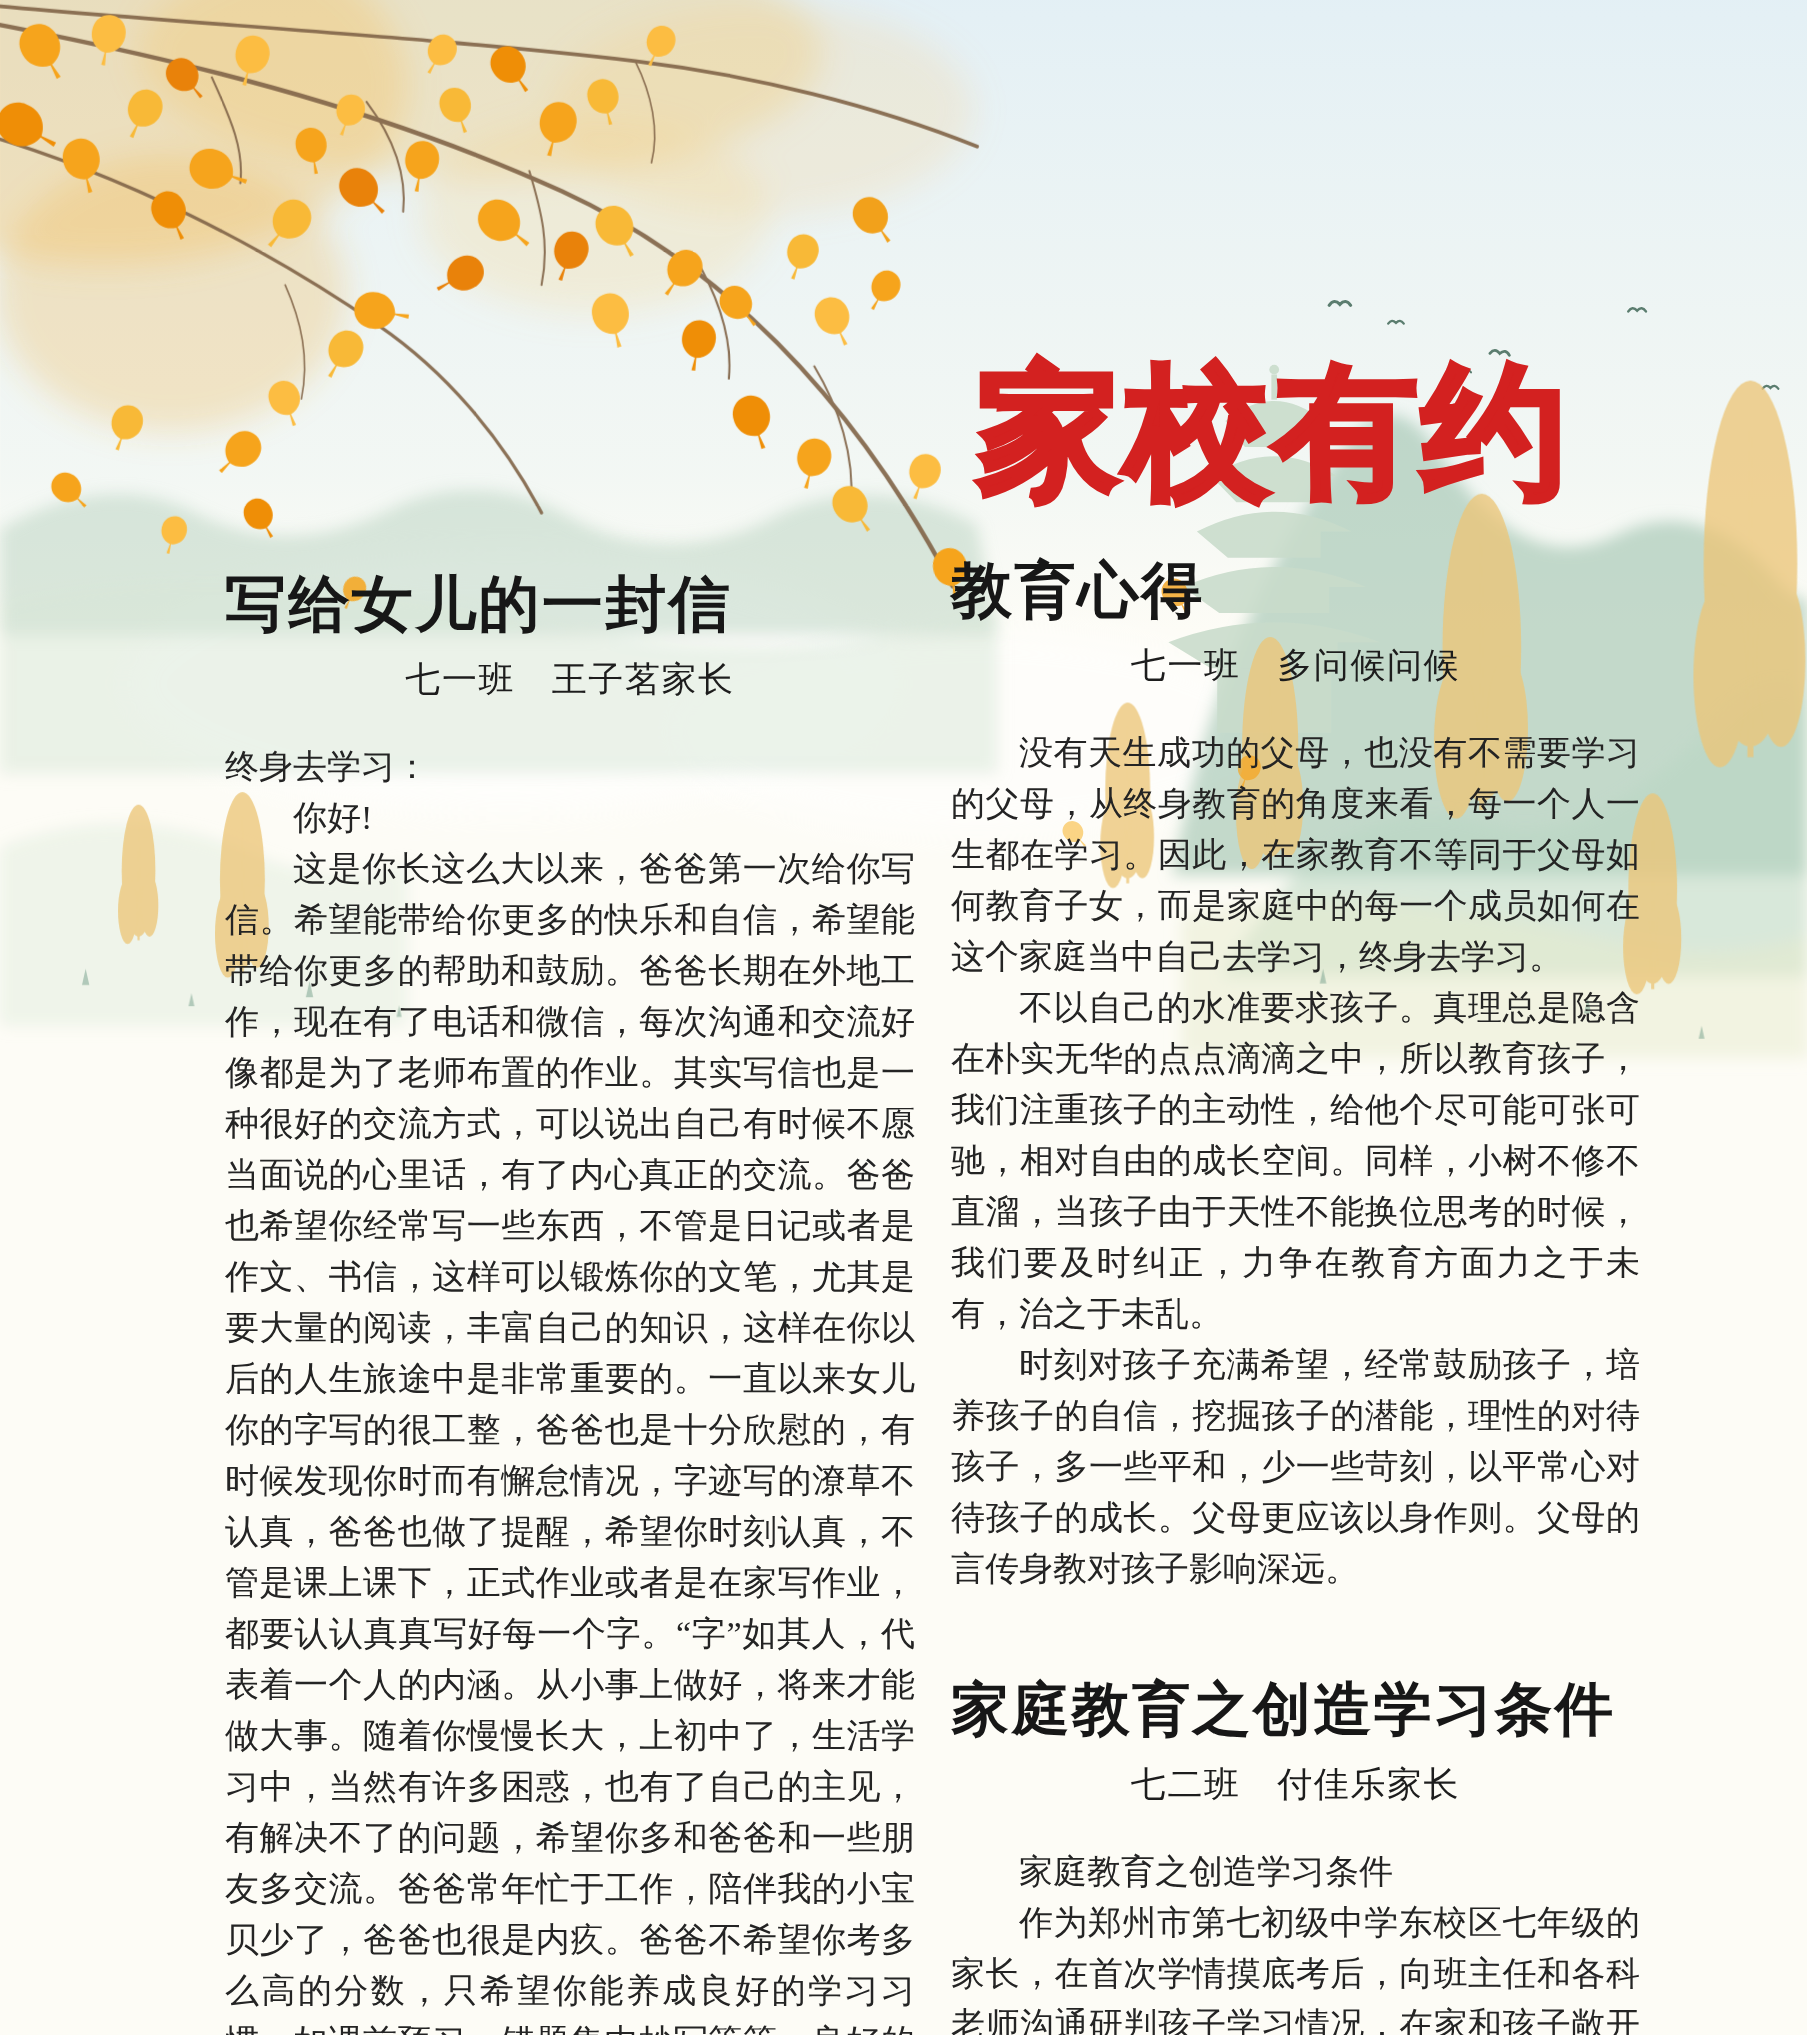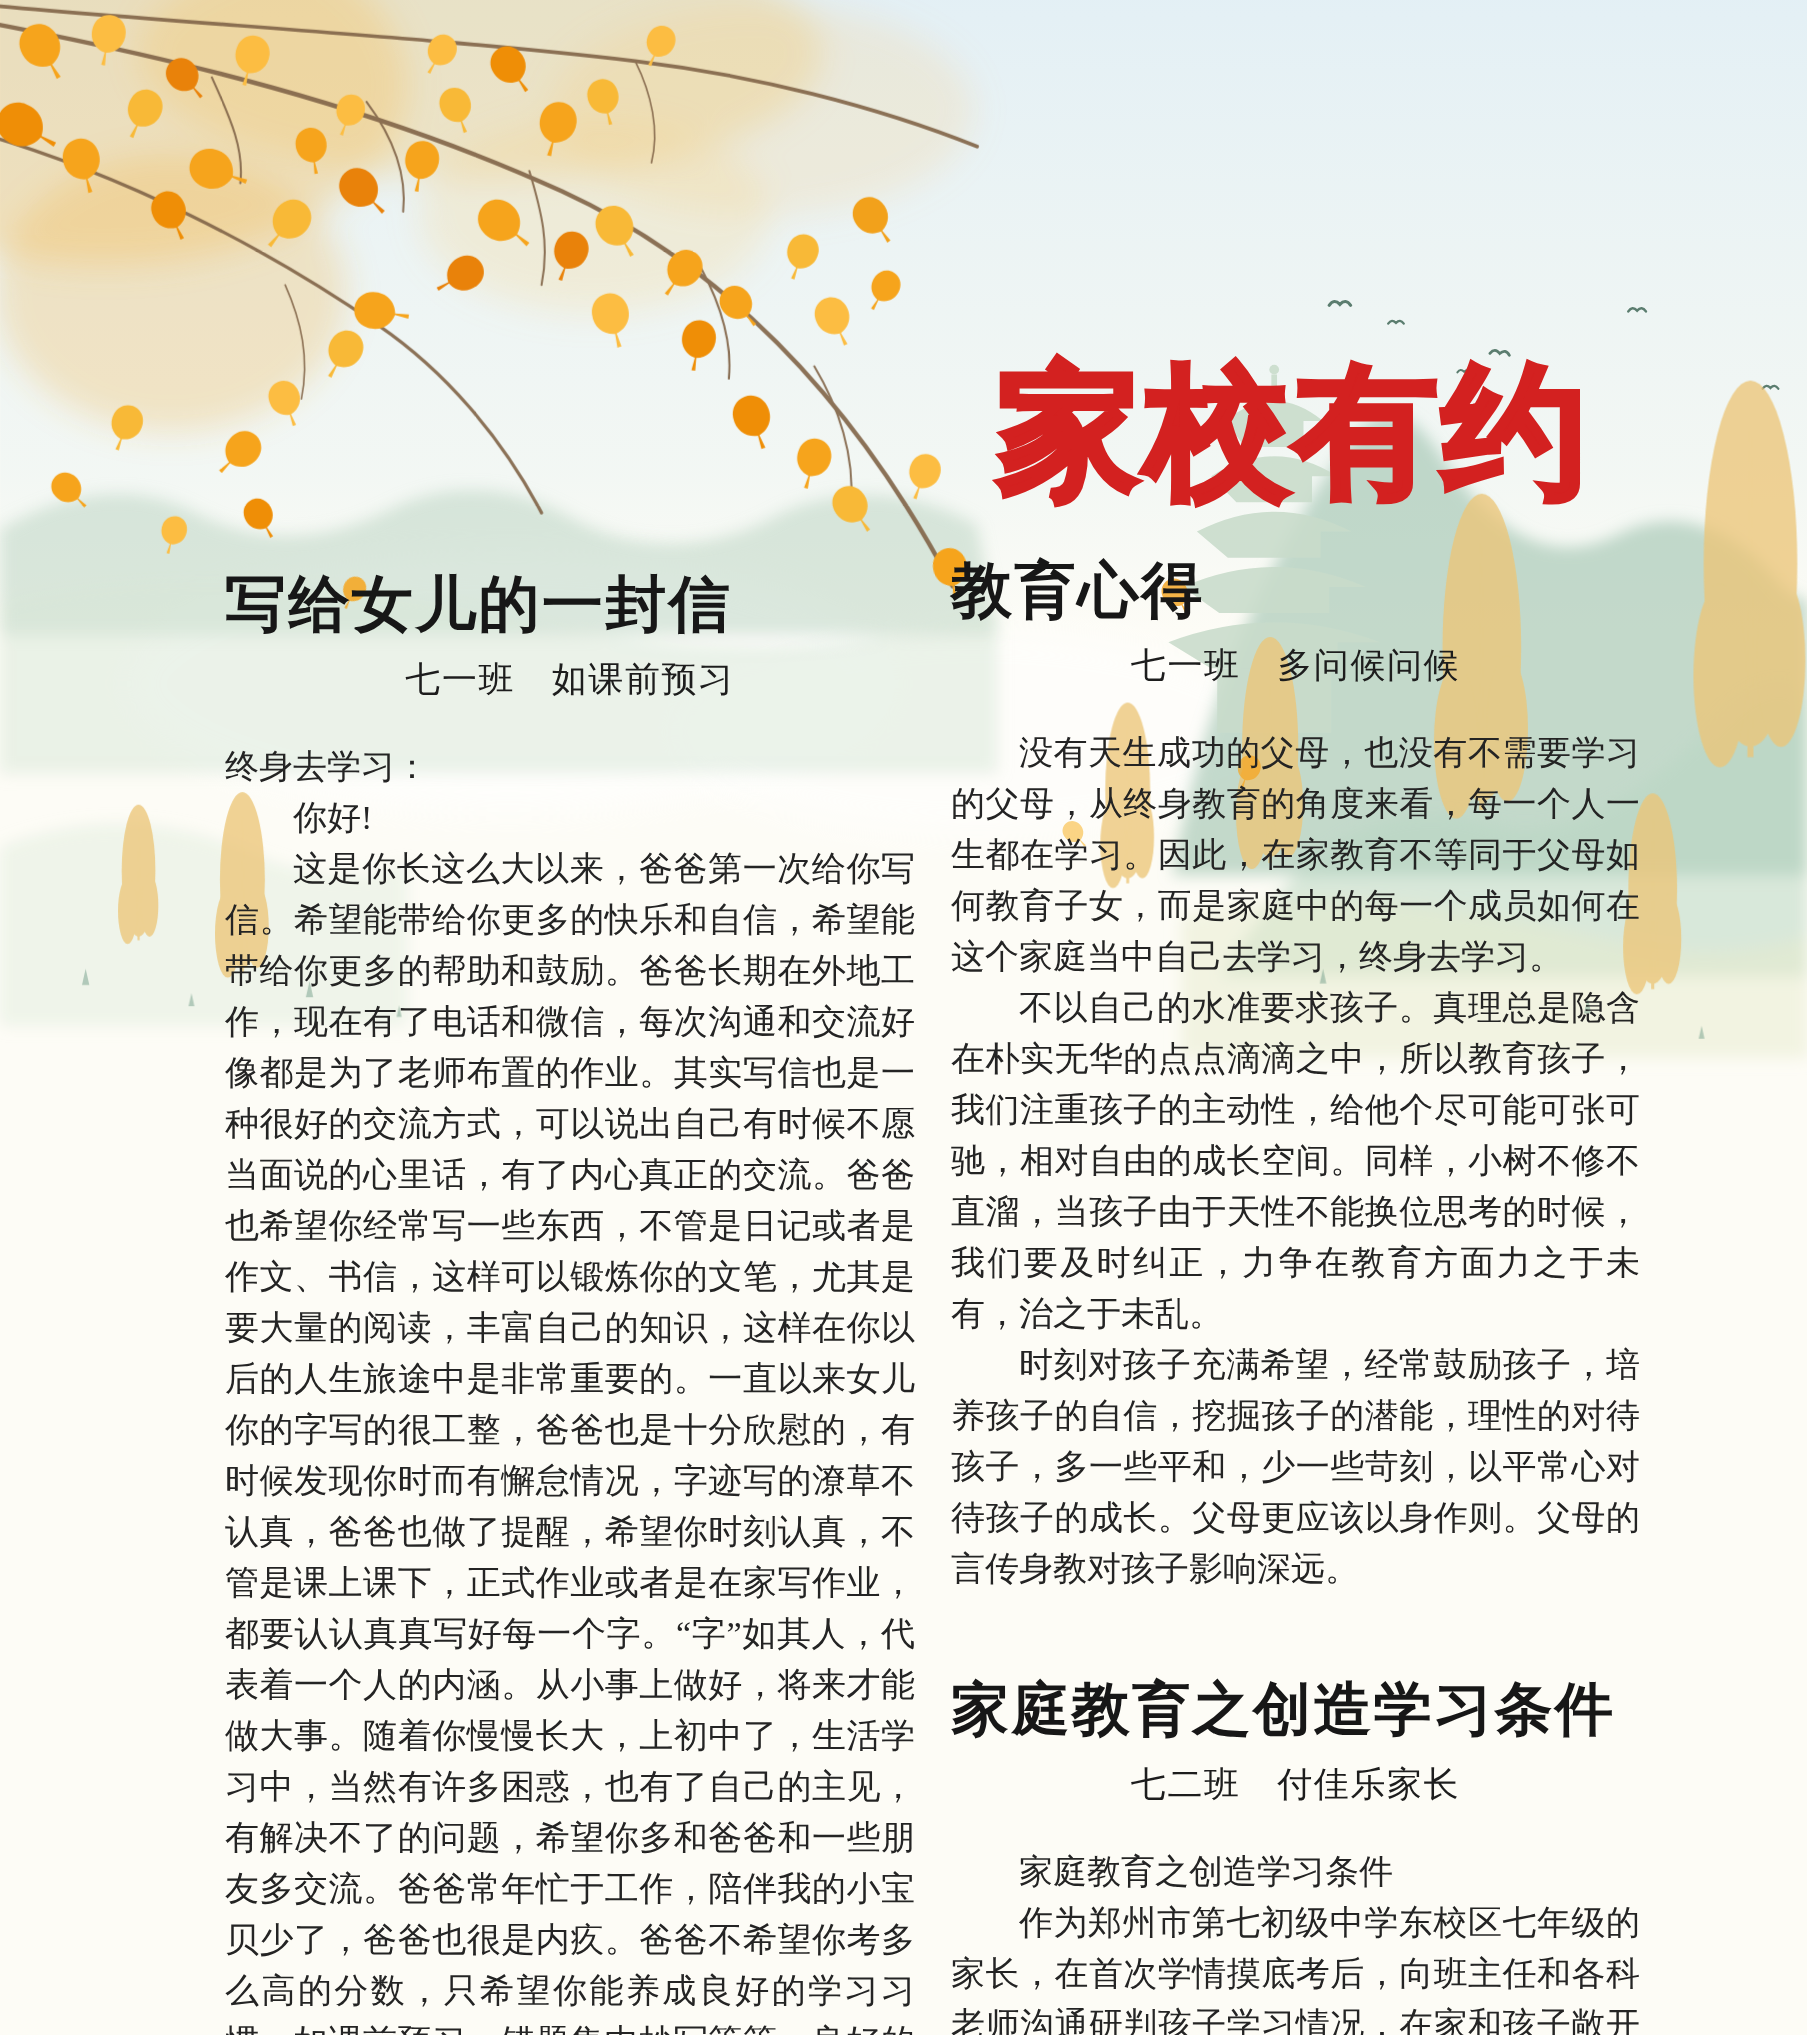--- a/index.html
+++ b/index.html
@@ -8,21 +8,20 @@
     background:#fdfcf6;
     font-family:"Liberation Serif","DejaVu Serif",serif;
     color:#262626;
   }
   .page{position:absolute;inset:0;}
   .scenery{position:absolute;top:0;left:0;z-index:0;display:block;}
   .content{position:absolute;inset:0;z-index:2;}
 
   .masthead{
     position:absolute;left:977px;top:342px;width:635px;height:179px;
-    text-align:center;
     font-size:143px;line-height:179px;font-weight:bold;
     color:#d32120;
     -webkit-text-stroke:5.7px #d32120;
     letter-spacing:5.7px;
     font-family:"Liberation Sans","DejaVu Sans",sans-serif;
     white-space:nowrap;
   }
 
   .col{position:absolute;}
   .col-left{left:225px;top:566px;width:690px;}
@@ -201,21 +200,21 @@
       <use href="#gleaf" transform="translate(2650,2060) rotate(-40) scale(0.7)" fill="#f8b937" opacity="0.6"></use>
     </g>
   </svg>
 
   <div class="content">
 
     <div class="masthead">家校有约</div>
 
     <div class="col col-left">
       <h2 class="art-title">写给女儿的一封信</h2>
-      <div class="byline">七一班　如课前预习</div>
+      <div class="byline">七一班　王子茗家长</div>
       <div class="art-body">
         <p>终身去学习：</p>
         <p class="indent">你好!</p>
         <p class="indent">这是你长这么大以来，爸爸第一次给你写信。希望能带给你更多的快乐和自信，希望能带给你更多的帮助和鼓励。爸爸长期在外地工作，现在有了电话和微信，每次沟通和交流好像都是为了老师布置的作业。其实写信也是一种很好的交流方式，可以说出自己有时候不愿当面说的心里话，有了内心真正的交流。爸爸也希望你经常写一些东西，不管是日记或者是作文、书信，这样可以锻炼你的文笔，尤其是要大量的阅读，丰富自己的知识，这样在你以后的人生旅途中是非常重要的。一直以来女儿你的字写的很工整，爸爸也是十分欣慰的，有时候发现你时而有懈怠情况，字迹写的潦草不认真，爸爸也做了提醒，希望你时刻认真，不管是课上课下，正式作业或者是在家写作业，都要认认真真写好每一个字。“字”如其人，代表着一个人的内涵。从小事上做好，将来才能做大事。随着你慢慢长大，上初中了，生活学习中，当然有许多困惑，也有了自己的主见，有解决不了的问题，希望你多和爸爸和一些朋友多交流。爸爸常年忙于工作，陪伴我的小宝贝少了，爸爸也很是内疚。爸爸不希望你考多么高的分数，只希望你能养成良好的学习习惯，如课前预习，错题集中抄写等等，良好的习惯是你取得成绩的基础，也是你一生的财富。爸爸希望你养成做事认真，仔细，要有持之以恒的精神，我们可以做不好，可以输给别人，但我们必须认真去做用心去做。生活中要自己照顾自己，养成独立自主的好习惯，尊敬师长，团结同学，孝敬家人，经常给从带大你的奶奶通通电话，多问候问候。为了更好的明天，我们一起加油吧，相信我的宝贝一定能实现自己的理想。</p>
 
       </div>
     </div>
 
     <div class="col col-right">
       <h2 class="art-title">教育心得</h2>

